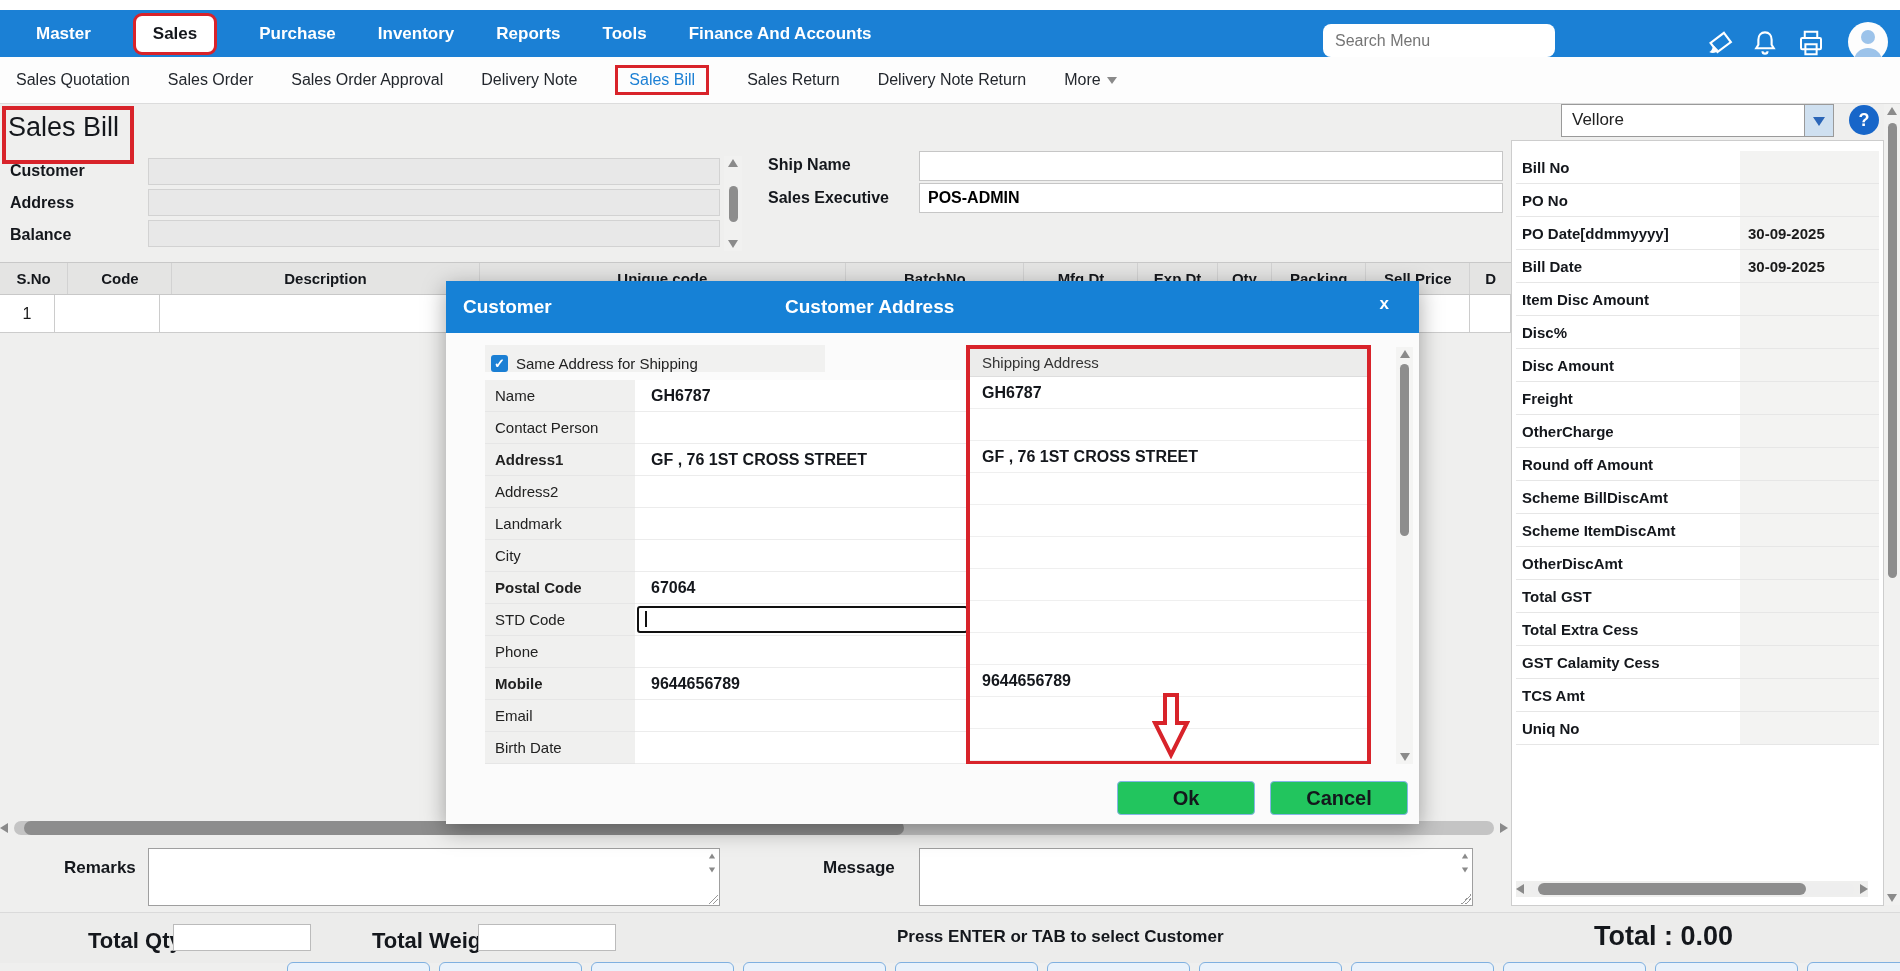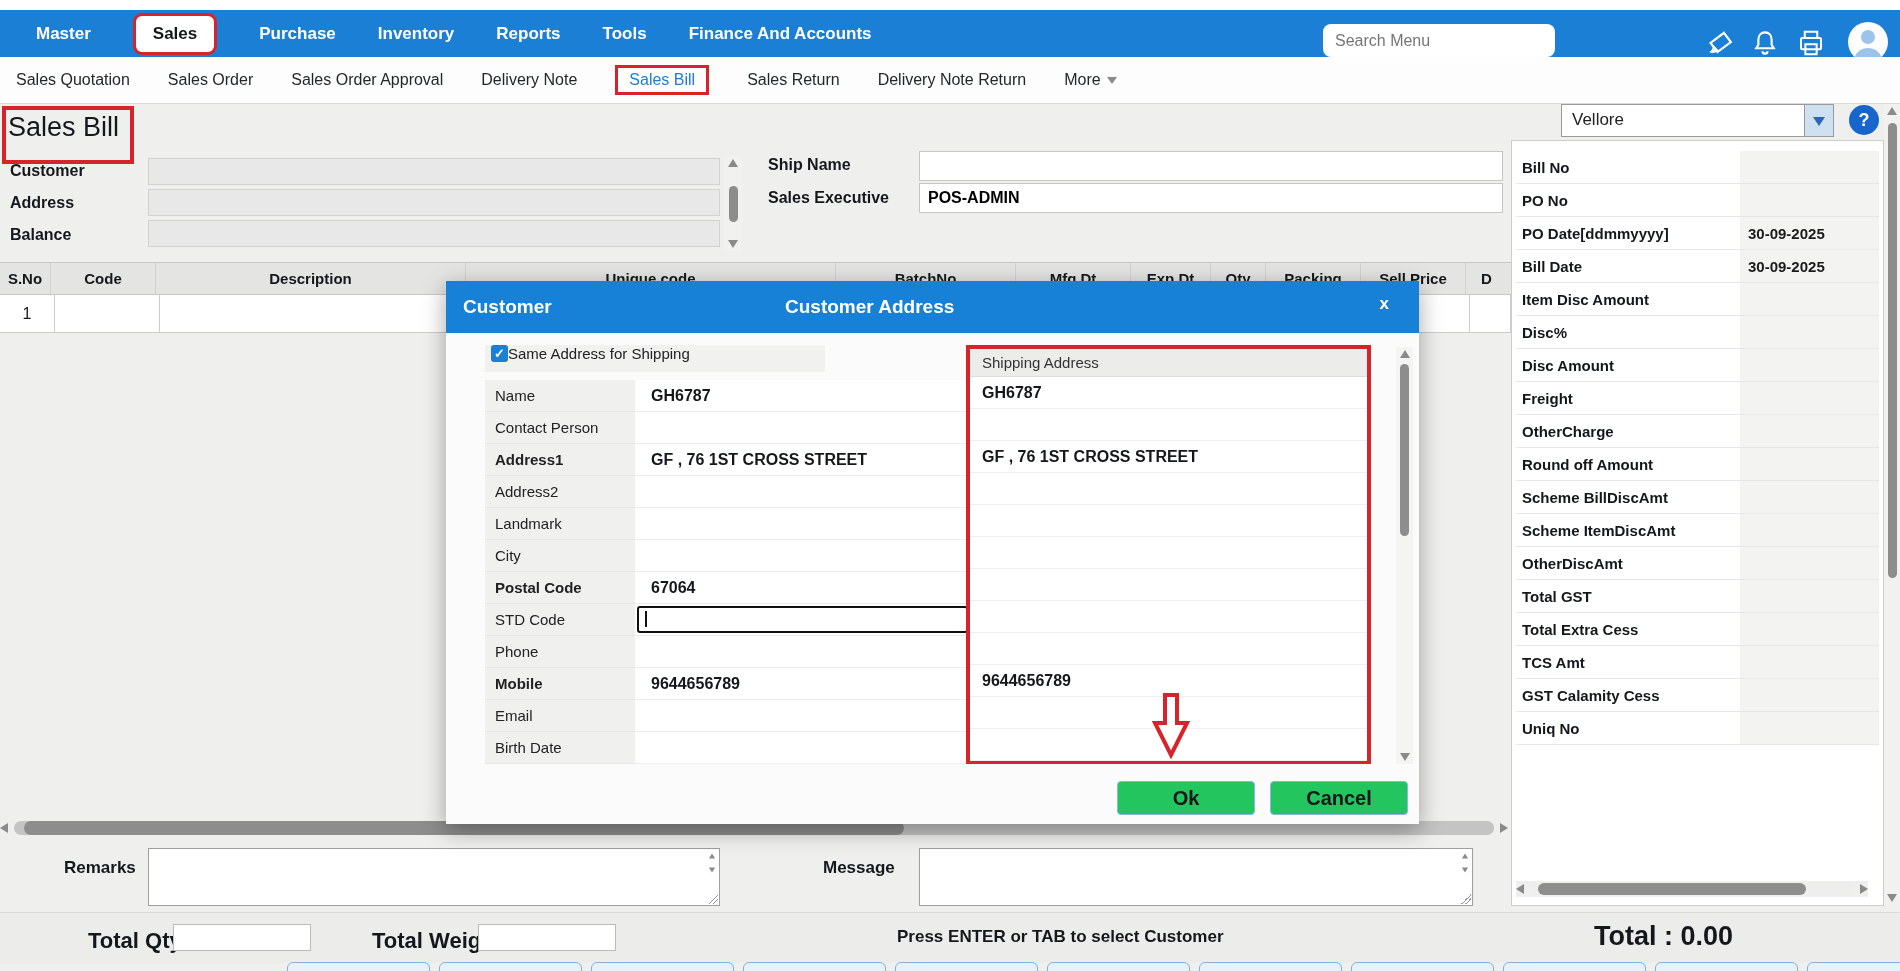--- a/index.html
+++ b/index.html
@@ -59,21 +59,21 @@
   .branch-btn{width:28px;background:#cfe0f0;border-left:1px solid #9a9a9a;display:flex;align-items:center;justify-content:center}
   .branch-btn .caret{width:0;height:0;border:6px solid transparent;border-top:9px solid #2b66b8;margin-top:7px}
   .help-circle{position:absolute;left:1849px;top:1px;width:30px;height:30px;border-radius:50%;background:#1766c9;
                color:#fff;font-size:18px;font-weight:bold;display:flex;align-items:center;justify-content:center;cursor:pointer}
 
   
   .tbl-head{position:absolute;left:0;top:158px;width:1511px;height:33px;background:#e4e4e3;
             border-top:1px solid #c8c8c8;border-bottom:1px solid #c8c8c8;display:flex;box-sizing:border-box}
   .th{font-size:15px;font-weight:bold;color:#14171c;display:flex;align-items:center;justify-content:center;
       border-right:1px solid #d2d2d2;box-sizing:border-box;overflow:hidden;white-space:nowrap}
-  .tbl-head div:nth-of-type(1){width:51px}.tbl-head div:nth-of-type(2){width:105px}
+  .tbl-head div:nth-of-type(1){width:69px}.tbl-head div:nth-of-type(2){width:105px}
   .tbl-head div:nth-of-type(3){width:310px}.tbl-head div:nth-of-type(4){width:370px}
   .tbl-head div:nth-of-type(5){width:180px}.tbl-head div:nth-of-type(6){width:115px}
   .tbl-head div:nth-of-type(7){width:80px}.tbl-head div:nth-of-type(8){width:55px}
   .tbl-head div:nth-of-type(9){width:95px}.tbl-head div:nth-of-type(10){width:105px}
   .tbl-head div:nth-of-type(11){width:41px;border-right:none}
   .tbl-row{position:absolute;left:0;top:191px;width:1511px;height:38px;display:flex}
   .td{background:#fff;border-right:1px solid #ccc;border-bottom:1px solid #ccc;box-sizing:border-box;
       font-size:16px;display:flex;align-items:center;justify-content:center}
   .tbl-row div:nth-of-type(1){width:55px}.tbl-row div:nth-of-type(2){width:105px}
   .tbl-row div:nth-of-type(3){width:310px}.tbl-row div:nth-of-type(4){width:370px}
@@ -91,21 +91,21 @@
   .rp-value{flex:1;height:100%;background:#f3f3f2;font-size:15px;font-weight:bold;
             display:flex;align-items:center;padding-left:8px}
 
   
   .modal{position:absolute;left:446px;top:281px;width:973px;height:543px;background:#fbfbfb;z-index:20;
          box-shadow:0 6px 22px rgba(0,0,0,.35)}
   .modal-header{position:absolute;left:0;top:0;width:100%;height:52px;background:#1681d6}
   .modal-title{position:absolute;top:15px;color:#fff;font-size:19px;font-weight:bold}
   .modal-close{position:absolute;right:30px;top:13px;color:#fff;font-size:17px;font-weight:bold;cursor:pointer}
   .chk-row{position:absolute;left:39px;top:64px;width:340px;height:27px;background:#f1f1f0;
-           display:flex;align-items:flex-start;padding-left:6px;box-sizing:border-box}
+           display:flex;align-items:flex-end;gap:8px;padding-left:6px;box-sizing:border-box}
   .checkbox{width:17px;height:17px;background:#1b7fd4;border-radius:3px;display:flex;align-items:center;
             justify-content:center;cursor:pointer}
   .checkbox::after{content:"✓";color:#fff;font-size:13px;font-weight:bold}
   .chk-label{font-size:15px;color:#222}
   .fields{position:absolute;left:39px;top:99px;width:481px}
   .frow{display:flex;height:32px}
   .flabel{width:150px;background:#f0f0ef;font-size:15px;color:#222;display:flex;align-items:center;
           padding-left:10px;box-sizing:border-box;border-bottom:1px solid #e6e6e6}
   .flabel.bold{font-weight:bold}
   .fval{width:331px;background:#fff;font-size:16px;font-weight:bold;color:#14171c;display:flex;align-items:center;
@@ -356,26 +356,26 @@
           <div class="rp-label">Total GST</div>
           <div class="rp-value"></div>
         </div>
 
         <div class="rp-row">
           <div class="rp-label">Total Extra Cess</div>
           <div class="rp-value"></div>
         </div>
 
         <div class="rp-row">
+          <div class="rp-label">GST Calamity Cess</div>
+          <div class="rp-value"></div>
+        </div>
+
+        <div class="rp-row">
           <div class="rp-label">TCS Amt</div>
-          <div class="rp-value"></div>
-        </div>
-
-        <div class="rp-row">
-          <div class="rp-label">GST Calamity Cess</div>
           <div class="rp-value"></div>
         </div>
 
         <div class="rp-row">
           <div class="rp-label">Uniq No</div>
           <div class="rp-value"></div>
         </div>
       </div>
     <div class="hscroll" style="left:4px;bottom:8px;width:352px;height:16px">
       <span class="tri left"></span>

